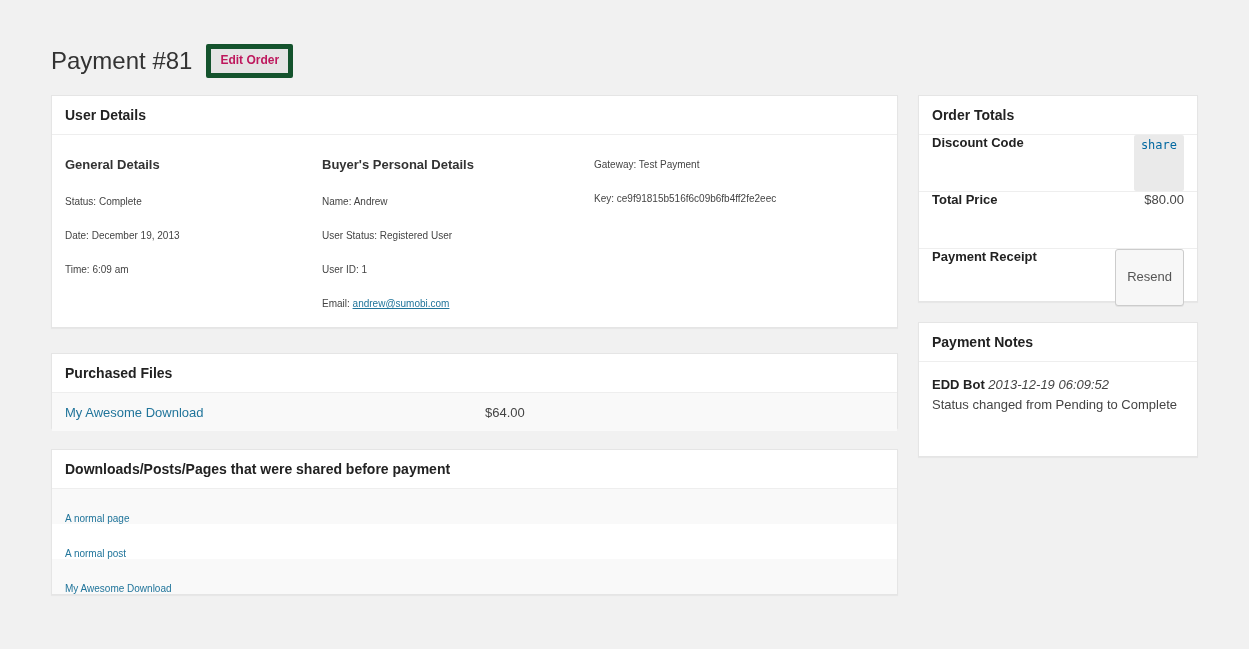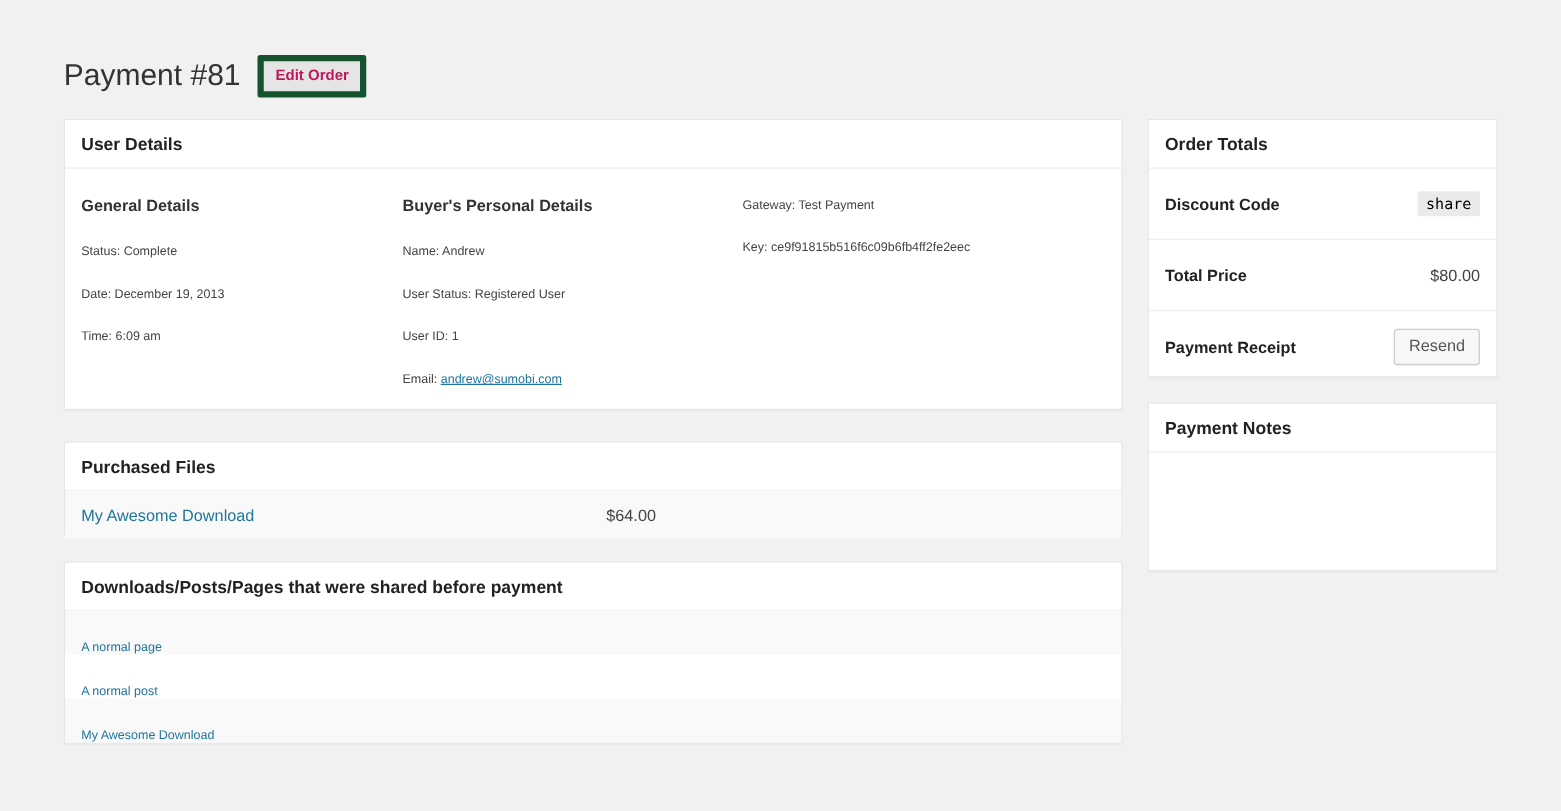--- a/index.html
+++ b/index.html
@@ -159,42 +159,41 @@
 
   
   #order-totals {
     left: 918px;
     top: 95px;
     width: 280px;
     height: 207px;
   }
   .totals-row {
     display: flex;
-    align-items: center;
     justify-content: space-between;
     border-bottom: 1px solid #eee;
     box-sizing: border-box;
     padding: 0 13px;
     height: 57px;
   }
   .totals-row:last-child { border-bottom: none; }
   .totals-label {
     font-size: 13px;
     font-weight: bold;
     color: #222;
   }
   .totals-value {
     font-size: 13px;
     color: #444;
   }
   code.code-chip {
     font-family: "DejaVu Sans Mono", monospace;
     font-size: 12px;
     background: #eaeaea;
-    color: #000000;
+    color: #0369a1;
     padding: 3px 7px;
     border-radius: 2px;
   }
   .resend-btn {
     display: inline-block;
     background: #f7f7f7;
     border: 1px solid #ccc;
     border-radius: 3px;
     color: #555;
     font-size: 13px;
@@ -313,15 +312,20 @@
     <div class="totals-row">
       <span class="totals-label">Payment Receipt</span>
       <button class="resend-btn">Resend</button>
     </div>
   </div>
 
   <div class="panel" id="payment-notes">
     <div class="panel-head">
       <h2>Payment Notes</h2>
     </div>
+    <div class="note">
+      <span class="note-author">EDD Bot</span>
+      <span class="note-time">2013-12-19 06:09:52</span>
+      <span class="note-body">Status changed from Pending to Complete</span>
+    </div>
   </div>
 
 </div>
 
 </body></html>

